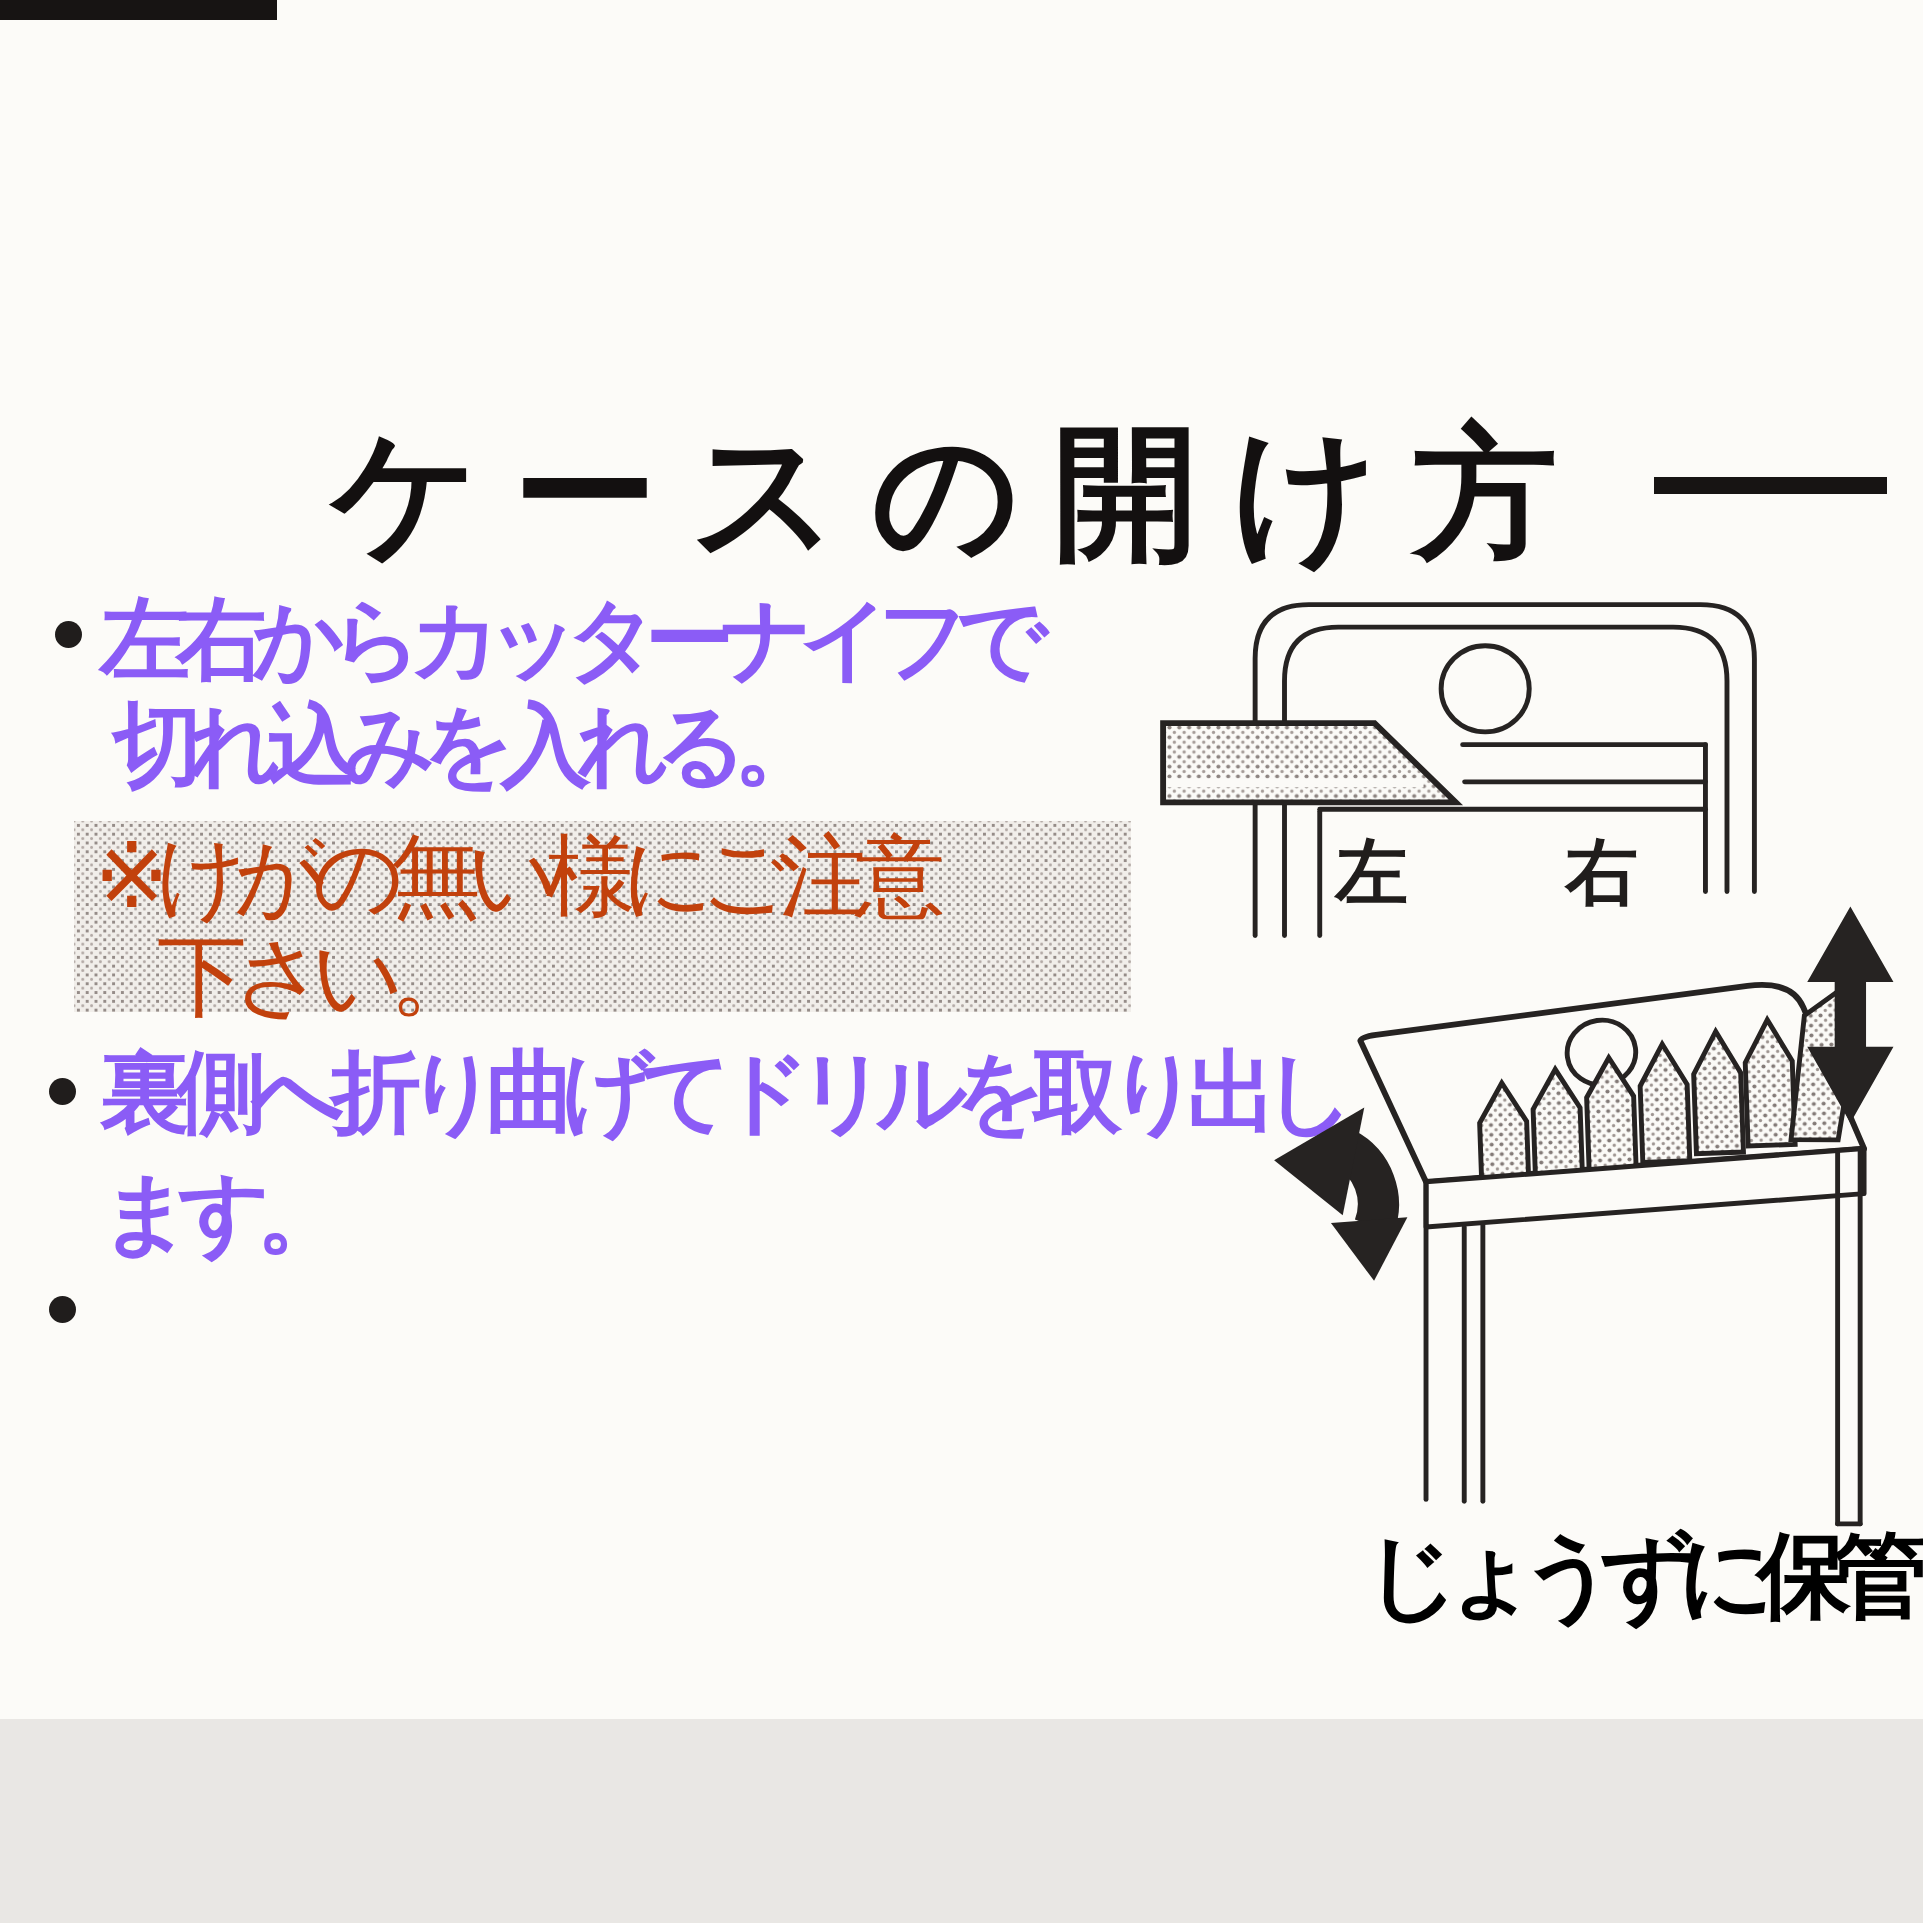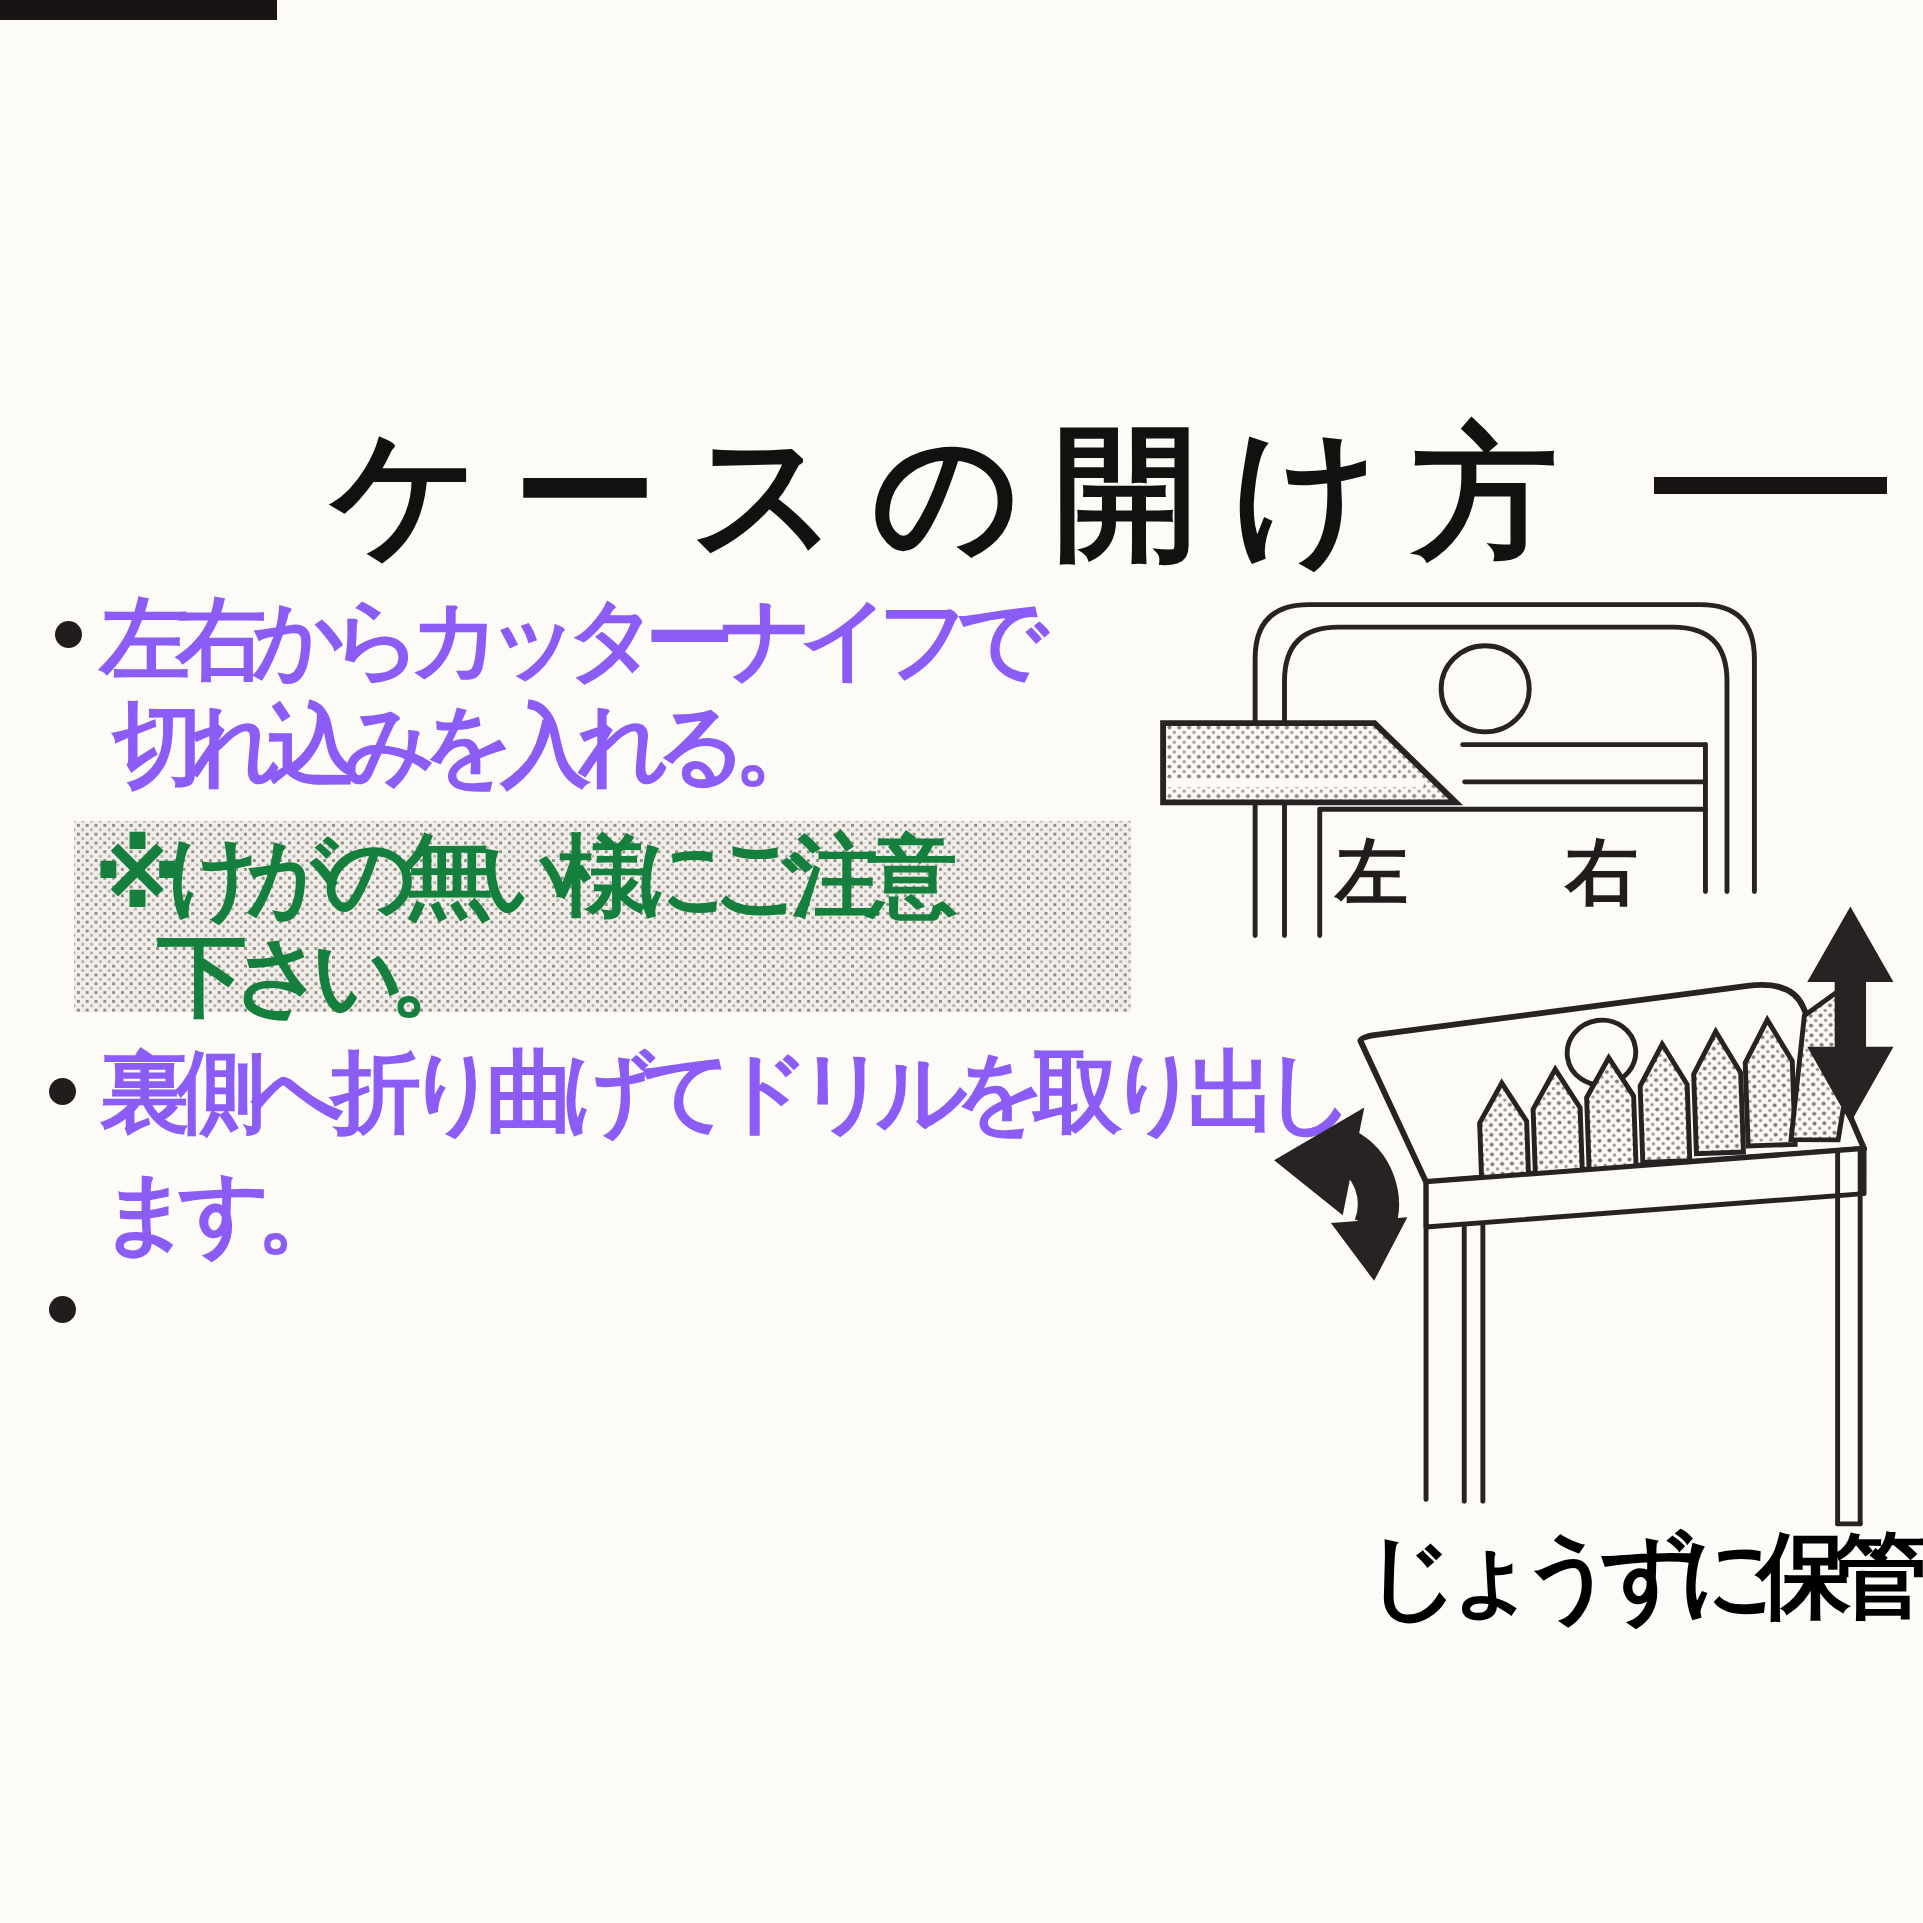--- a/index.html
+++ b/index.html
@@ -1,18 +1,18 @@
 <!DOCTYPE html>
 <html><head>
 <meta charset="utf-8">
 <style>
   html,body{margin:0;padding:0;background:#e9e7e4;}
   .page{
     position:relative;
-    width:1923px;height:1923px;
+    width:1923px;height:1719px;
     background:#fcfbf8;
     overflow:hidden;
     font-family:"Liberation Sans","DejaVu Sans",sans-serif;
     color:#1d1a19;
   }
   
   .title-rule{position:absolute;background:#171413;height:19.6px;}
   .rule-left{left:0;top:489;width:277px;}
   .rule-right{left:1654px;top:477px;width:233px;height:16.7px;}
   .page-title{
@@ -31,21 +31,21 @@
   }
   .note-box{
     position:absolute;left:74px;top:821px;width:1057px;height:191px;
     background-color:#f1eeea;
     background-image:
       radial-gradient(circle,#958c88 1.6px,transparent 1.8px),
       radial-gradient(circle,#b3aaa6 1.3px,transparent 1.5px);
     background-size:8.8px 8.8px,8.8px 8.8px;
     background-position:0 0,4.4px 4.4px;
   }
-  .note-text{font-weight:700;color:#15803d;}
+  .note-text{font-weight:400;color:#c2410c;}
   
   .svg-abs{position:absolute;}
   .storage-caption{
     position:absolute;left:1364px;top:1529px;
     font-size:94px;line-height:1;font-weight:900;
     letter-spacing:-17.6px;white-space:nowrap;color:#000000;
   }
   svg .ln{stroke:#262322;fill:none;stroke-width:5;stroke-linecap:round;}
   svg .lnthick{stroke:#262322;fill:none;stroke-width:6;}
   svg .inkfill{fill:#262322;stroke:none;}

